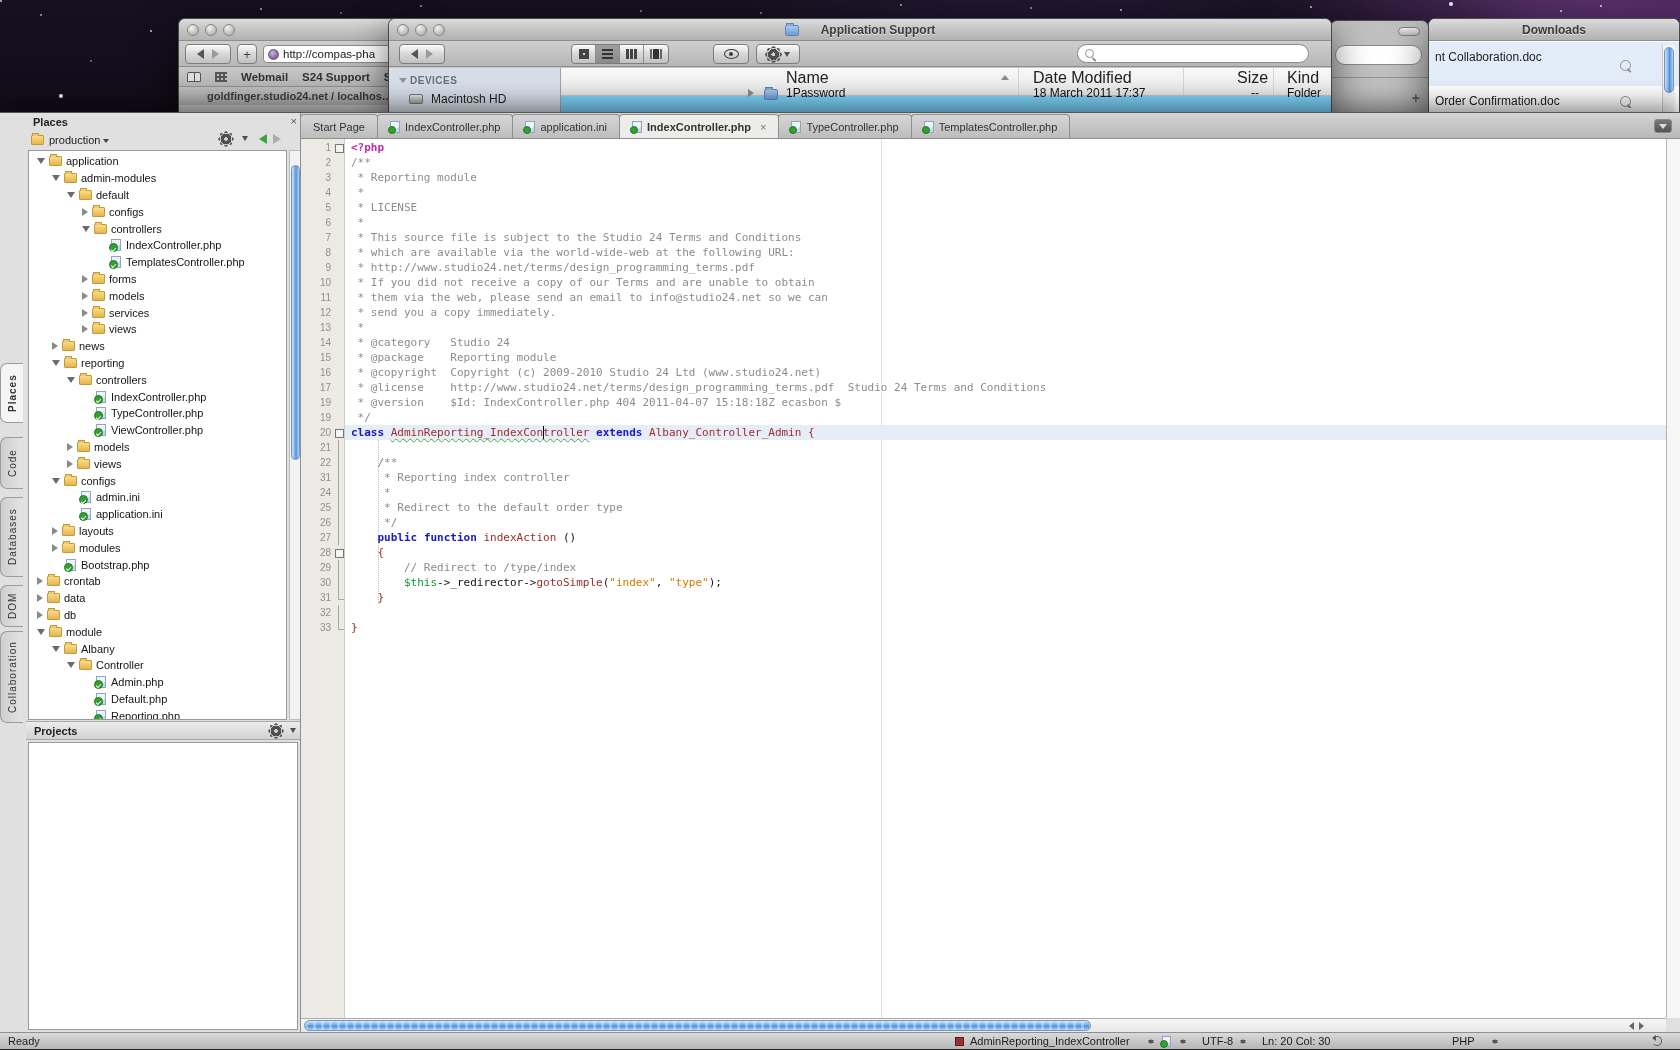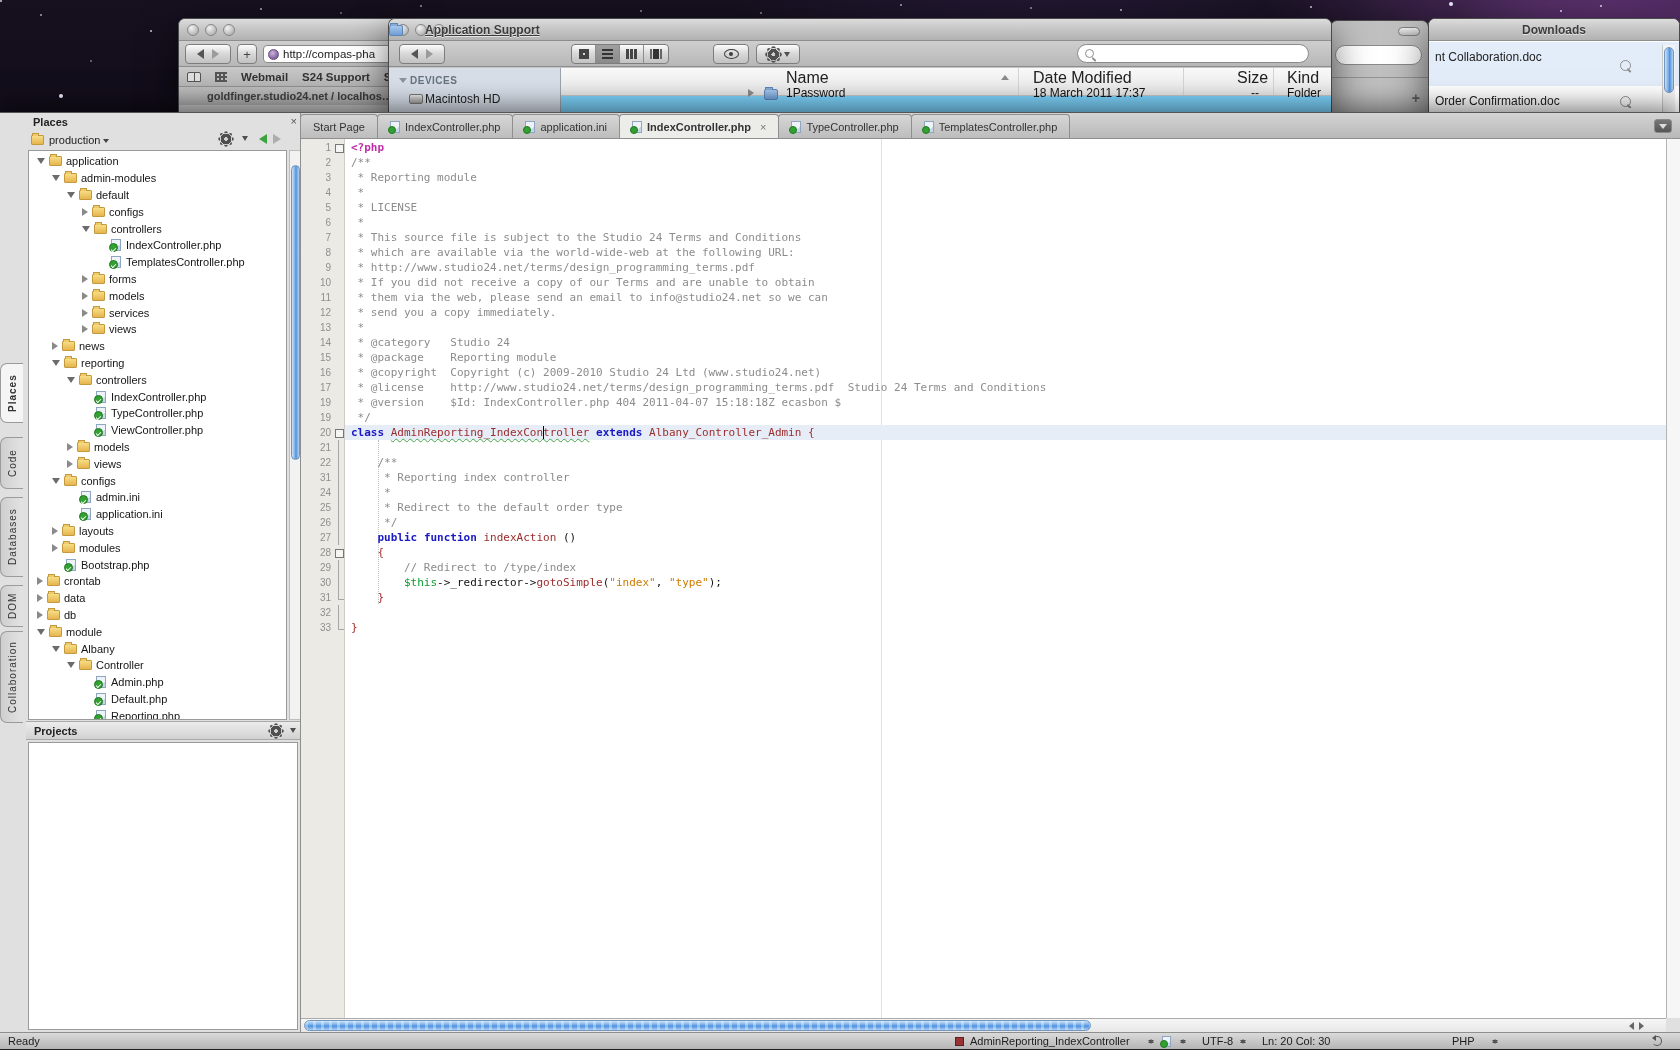--- a/index.html
+++ b/index.html
@@ -53,21 +53,21 @@
   
   #fragment{left:1330px;top:20px;width:99px;height:92px;z-index:2;background:#c0c0c0;}
   #fragment .lozenge{position:absolute;right:8px;top:6px;width:22px;height:9px;border:1px solid #7d7d7d;
     border-radius:5px;background:linear-gradient(#eee,#bbb);}
   #fragment .field{position:absolute;left:4px;top:24px;right:6px;height:20px;background:#fff;
     border:1px solid #8a8a8a;border-radius:10px;}
   #fragment .div{position:absolute;left:0;right:0;top:56px;height:1px;background:#949494;}
   #fragment .plus{position:absolute;right:8px;bottom:6px;font-size:14px;color:#666;font-weight:bold;}
   
   #finder{left:388px;top:18px;width:944px;height:94px;z-index:3;}
-  #finder .ftitle{display:flex;align-items:center;justify-content:flex-start;gap:22px;text-decoration:underline;}
+  #finder .ftitle{display:flex;align-items:center;justify-content:center;gap:22px;}
   .bluefolder{width:14px;height:11px;border-radius:2px;position:relative;flex:0 0 auto;
     background:linear-gradient(#a8c8ec,#6f9dd4);border:1px solid #5c86b8;}
   .bluefolder::before{content:'';position:absolute;left:0;top:-3px;width:6px;height:2px;
     background:#87abd8;border:1px solid #5c86b8;border-bottom:none;border-radius:1px 1px 0 0;}
   #finder .seg{display:flex;}
   #finder .seg .cell{width:24px;height:18px;border-right:1px solid #8c8c8c;display:flex;align-items:center;justify-content:center;}
   #finder .seg .cell:last-child{border-right:none;}
   #finder .cell.on{background:linear-gradient(#9f9f9f,#8a8a8a);}
   .ic-grid{width:10px;height:10px;background:repeating-linear-gradient(90deg,#444 0 4px,transparent 4px 6px),
     repeating-linear-gradient(#444 0 4px,transparent 4px 6px);}
@@ -83,21 +83,21 @@
   .dis{width:0;height:0;border:3.5px solid transparent;border-top:5px solid #4f4f4f;margin-left:4px;margin-top:4px;}
   .mag{width:9px;height:9px;border:1.5px solid #8e8e8e;border-radius:50%;position:relative;flex:0 0 auto;}
   .mag::after{content:'';position:absolute;left:7px;top:7px;width:5px;height:1.8px;background:#8e8e8e;
     transform:rotate(45deg);transform-origin:0 0;border-radius:1px;}
   #finder .search{position:absolute;right:22px;top:3px;width:232px;height:19px;background:#fff;
     border:1px solid #8a8a8a;border-radius:10px;display:flex;align-items:center;padding:0 7px;}
   #finder .body{position:absolute;left:0;right:0;top:49px;bottom:0;display:flex;background:#7dd3fc;overflow:hidden;}
   #finder .fsidebar{width:172px;background:#d7dee8;border-right:1px solid #9aa2ad;padding:6px 0 0 10px;flex:0 0 auto;}
   .devhead{font-size:10px;font-weight:bold;color:#67727f;letter-spacing:.5px;display:flex;align-items:center;gap:3px;}
   .devhead::before{content:'';width:0;height:0;border:4px solid transparent;border-top:5px solid #8b949e;margin-top:4px;}
-  .device{display:flex;align-items:center;gap:2px;font-size:12px;color:#222;margin:5px 0 0 10px;}
+  .device{display:flex;align-items:center;gap:8px;font-size:12px;color:#222;margin:5px 0 0 10px;}
   .hdicon{width:14px;height:10px;border-radius:2px;background:linear-gradient(#e8e8e8,#9e9e9e);border:1px solid #777;}
   #finder .flist{flex:1;position:relative;}
   #finder .lhead{height:28px;background:linear-gradient(#fafafa,#e6e6e6);border-bottom:1px solid #c4c4c4;
     position:relative;font-size:16px;color:#222;}
   #finder .lhead .col{position:absolute;top:1px;}
   #finder .colsep{position:absolute;top:0;bottom:0;width:1px;background:#d4d4d4;}
   .sortup{position:absolute;width:0;height:0;border:4px solid transparent;border-bottom:5px solid #8a8a8a;top:3px;}
   #finder .frow{position:absolute;left:0;right:0;top:17px;height:18px;font-size:12px;color:#111;}
   #finder .frow span{position:absolute;top:1px;}
   .tri-right{width:0;height:0;border:4px solid transparent;border-left:6px solid #8a8a8a;display:inline-block;}

